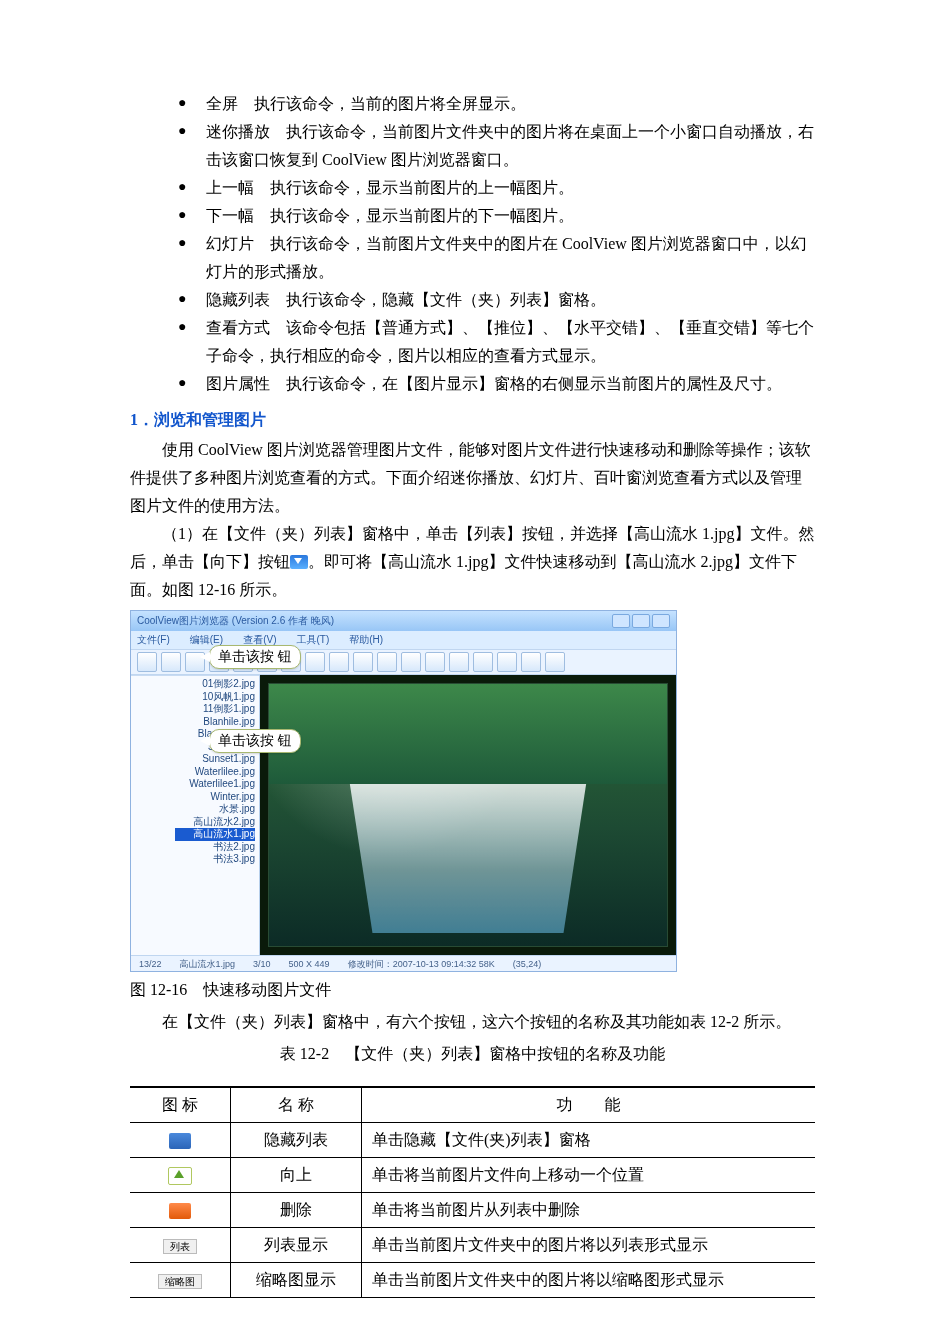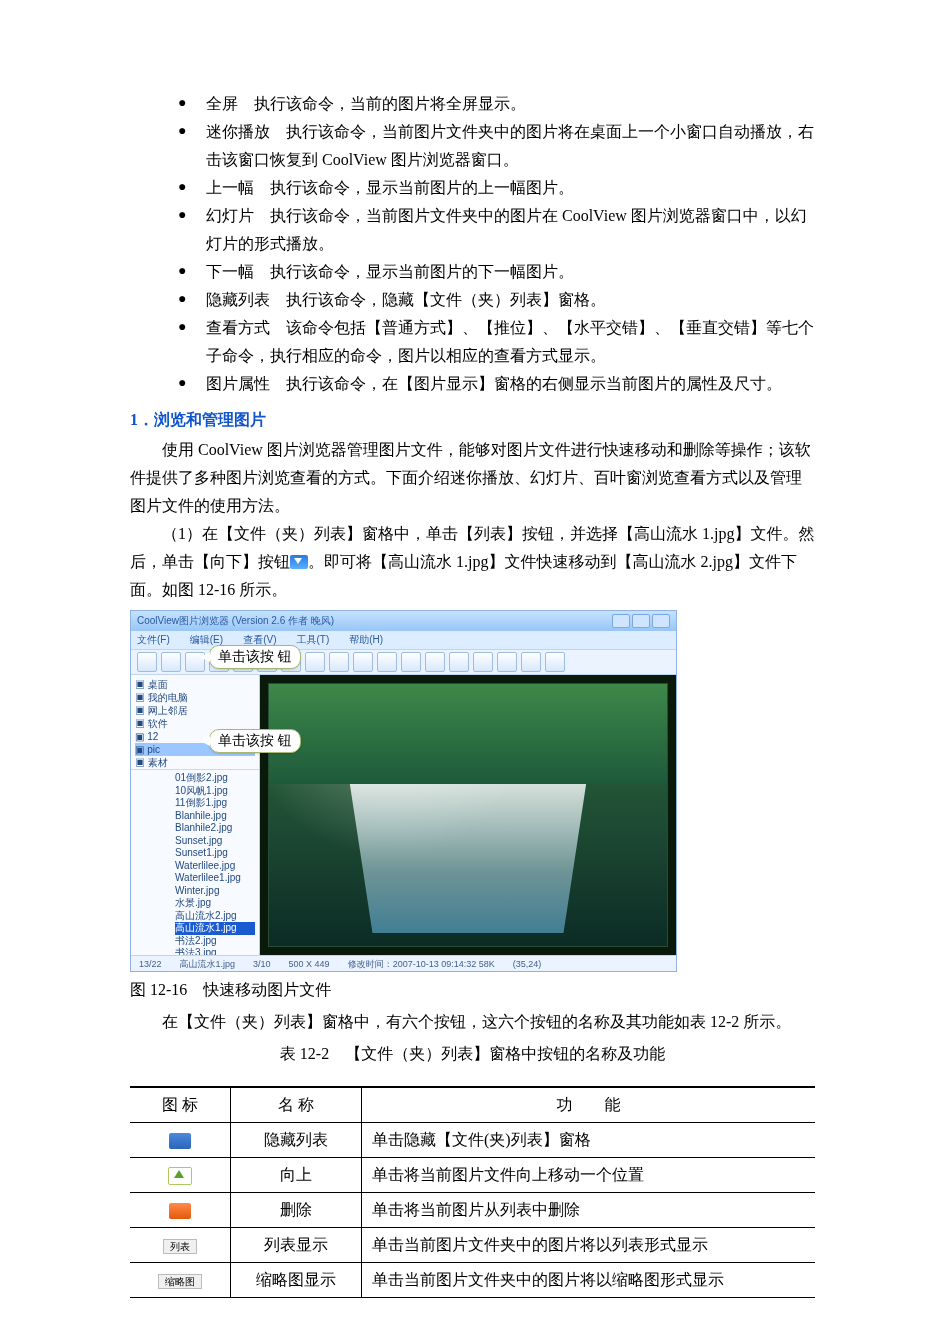--- a/index.html
+++ b/index.html
@@ -68,20 +68,21 @@
   .shot {
     width: 545px;
     height: 360px;
     background: #4d7c0f;
     border: 1px solid #8fb2e0;
     margin: 6px 0 4px 0;
     position: relative;
     font-family: Tahoma, Arial, sans-serif;
     font-size: 10px;
     overflow: hidden;
+    text-align: right;
   }
   .shot .titlebar {
     height: 20px;
     background: linear-gradient(#c5e2ff,#98c6f6);
     display:flex; align-items:center;
     padding:0 6px;
     color:#2a5aa0;
     justify-content:space-between;
   }
   .shot .wbtns{ display:flex; gap:2px;}
@@ -209,22 +210,22 @@
 </style>
 </head>
 <body>
 
 <div class="page">
 
   <ul class="bullets">
     <li><span>全屏　执行该命令，当前的图片将全屏显示。</span></li>
     <li><span>迷你播放　执行该命令，当前图片文件夹中的图片将在桌面上一个小窗口自动播放，右击该窗口恢复到 CoolView 图片浏览器窗口。</span></li>
     <li><span>上一幅　执行该命令，显示当前图片的上一幅图片。</span></li>
+    <li><span>下一幅　执行该命令，显示当前图片的下一幅图片。</span></li>
     <li><span>幻灯片　执行该命令，当前图片文件夹中的图片在 CoolView 图片浏览器窗口中，以幻灯片的形式播放。</span></li>
-    <li><span>下一幅　执行该命令，显示当前图片的下一幅图片。</span></li>
     <li><span>隐藏列表　执行该命令，隐藏【文件（夹）列表】窗格。</span></li>
     <li><span>查看方式　该命令包括【普通方式】、【推位】、【水平交错】、【垂直交错】等七个子命令，执行相应的命令，图片以相应的查看方式显示。</span></li>
     <li><span>图片属性　执行该命令，在【图片显示】窗格的右侧显示当前图片的属性及尺寸。</span></li>
   </ul>
 
   <div class="section-head">1．浏览和管理图片</div>
 
   <p class="para">使用 CoolView 图片浏览器管理图片文件，能够对图片文件进行快速移动和删除等操作；该软件提供了多种图片浏览查看的方式。下面介绍迷你播放、幻灯片、百叶窗浏览查看方式以及管理图片文件的使用方法。</p>
 
   <p class="para">
@@ -262,29 +263,20 @@
       <span class="tbtn"></span>
       <span class="tbtn"></span>
       <span class="tbtn"></span>
       <span class="tbtn"></span>
       <span class="tbtn"></span>
       <span class="tbtn"></span>
       <span class="tbtn"></span>
     </div>
     <div class="body">
       <div class="side">
-        <div class="tree">
-          <div class="ti">▣ 桌面</div>
-          <div class="ti">▣ 我的电脑</div>
-          <div class="ti">▣ 网上邻居</div>
-          <div class="ti">  ▣ 软件</div>
-          <div class="ti">  ▣ 12</div>
-          <div class="ti sel">  ▣ pic</div>
-          <div class="ti">  ▣ 素材</div>
-        </div>
         <div class="filelist">
           <div>01倒影2.jpg</div>
           <div>10风帆1.jpg</div>
           <div>11倒影1.jpg</div>
           <div>Blanhile.jpg</div>
           <div>Blanhile2.jpg</div>
           <div>Sunset.jpg</div>
           <div>Sunset1.jpg</div>
           <div>Waterlilee.jpg</div>
           <div>Waterlilee1.jpg</div>

